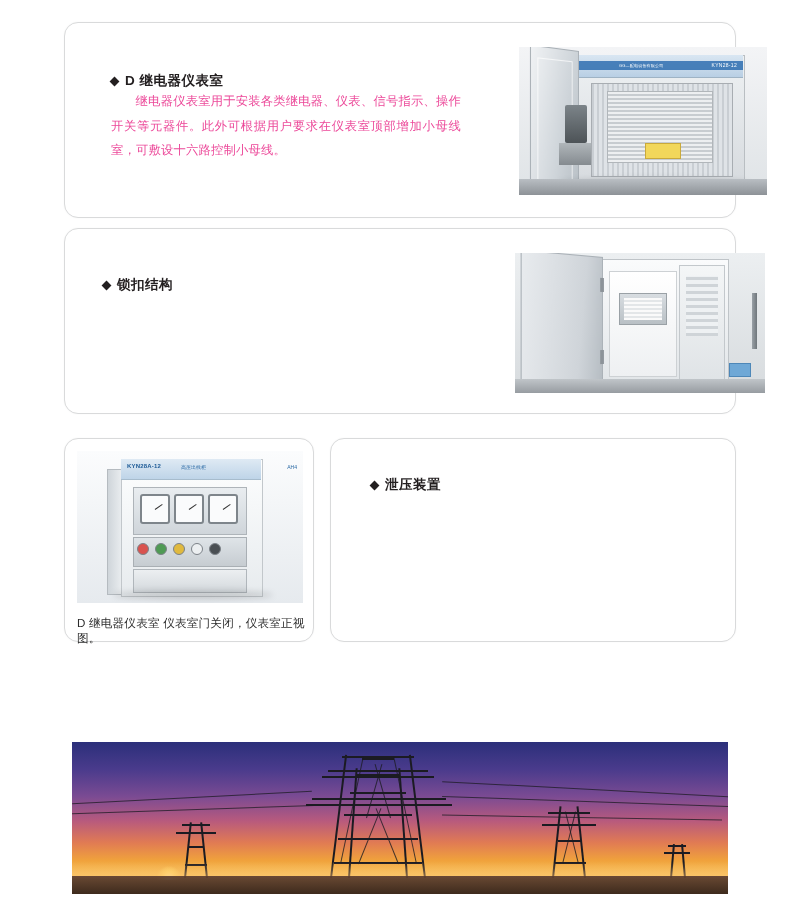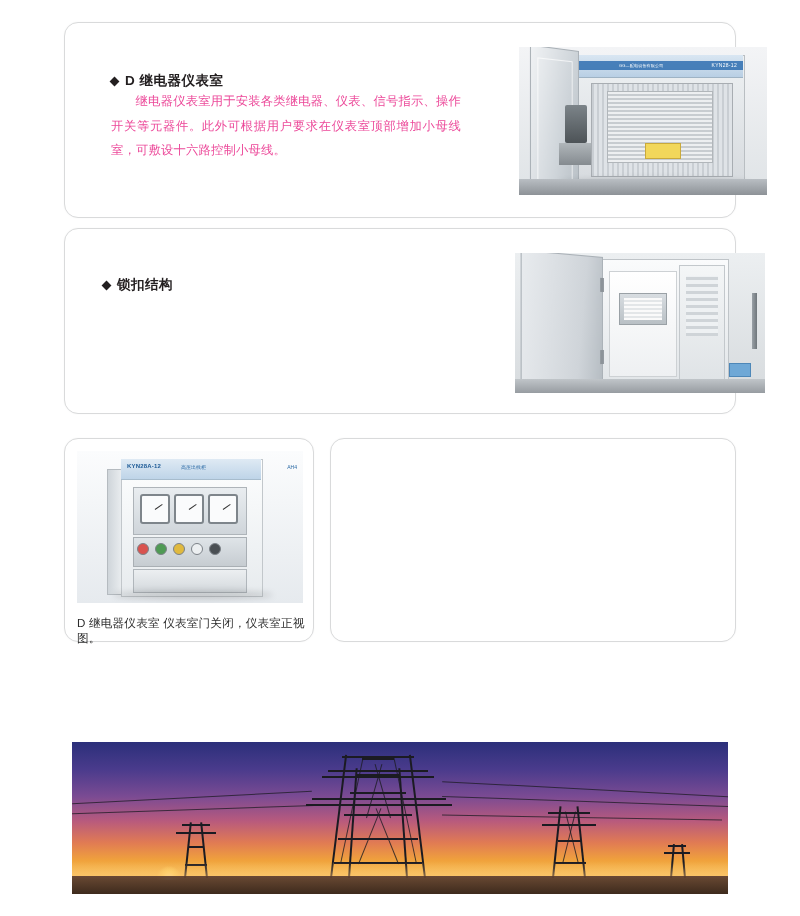--- a/index.html
+++ b/index.html
@@ -382,20 +382,24 @@
         <div class="btn b-blk"></div>
       </div>
       <div class="lowpanel"></div>
       <div class="shadow"></div>
     </div>
     <div class="caption">D 继电器仪表室  仪表室门关闭，仪表室正视图。</div>
   </div>
 
   <div class="card" id="card4">
     <div class="txt">
+      <div class="blk-title">
+        <span class="diamond"></span>
+        <span>泄压装置</span>
+      </div>
     </div>
   </div>
 
   <div id="banner">
     <div class="sun"></div>
 
     <div class="wire" style="left:0; bottom:96px; width:240px; transform:rotate(-3deg);"></div>
     <div class="wire" style="left:0; bottom:84px; width:250px; transform:rotate(-2deg);"></div>
     <div class="wire" style="left:370px; bottom:104px; width:300px; transform:rotate(3deg);"></div>
     <div class="wire" style="left:370px; bottom:92px; width:290px; transform:rotate(2deg);"></div>

